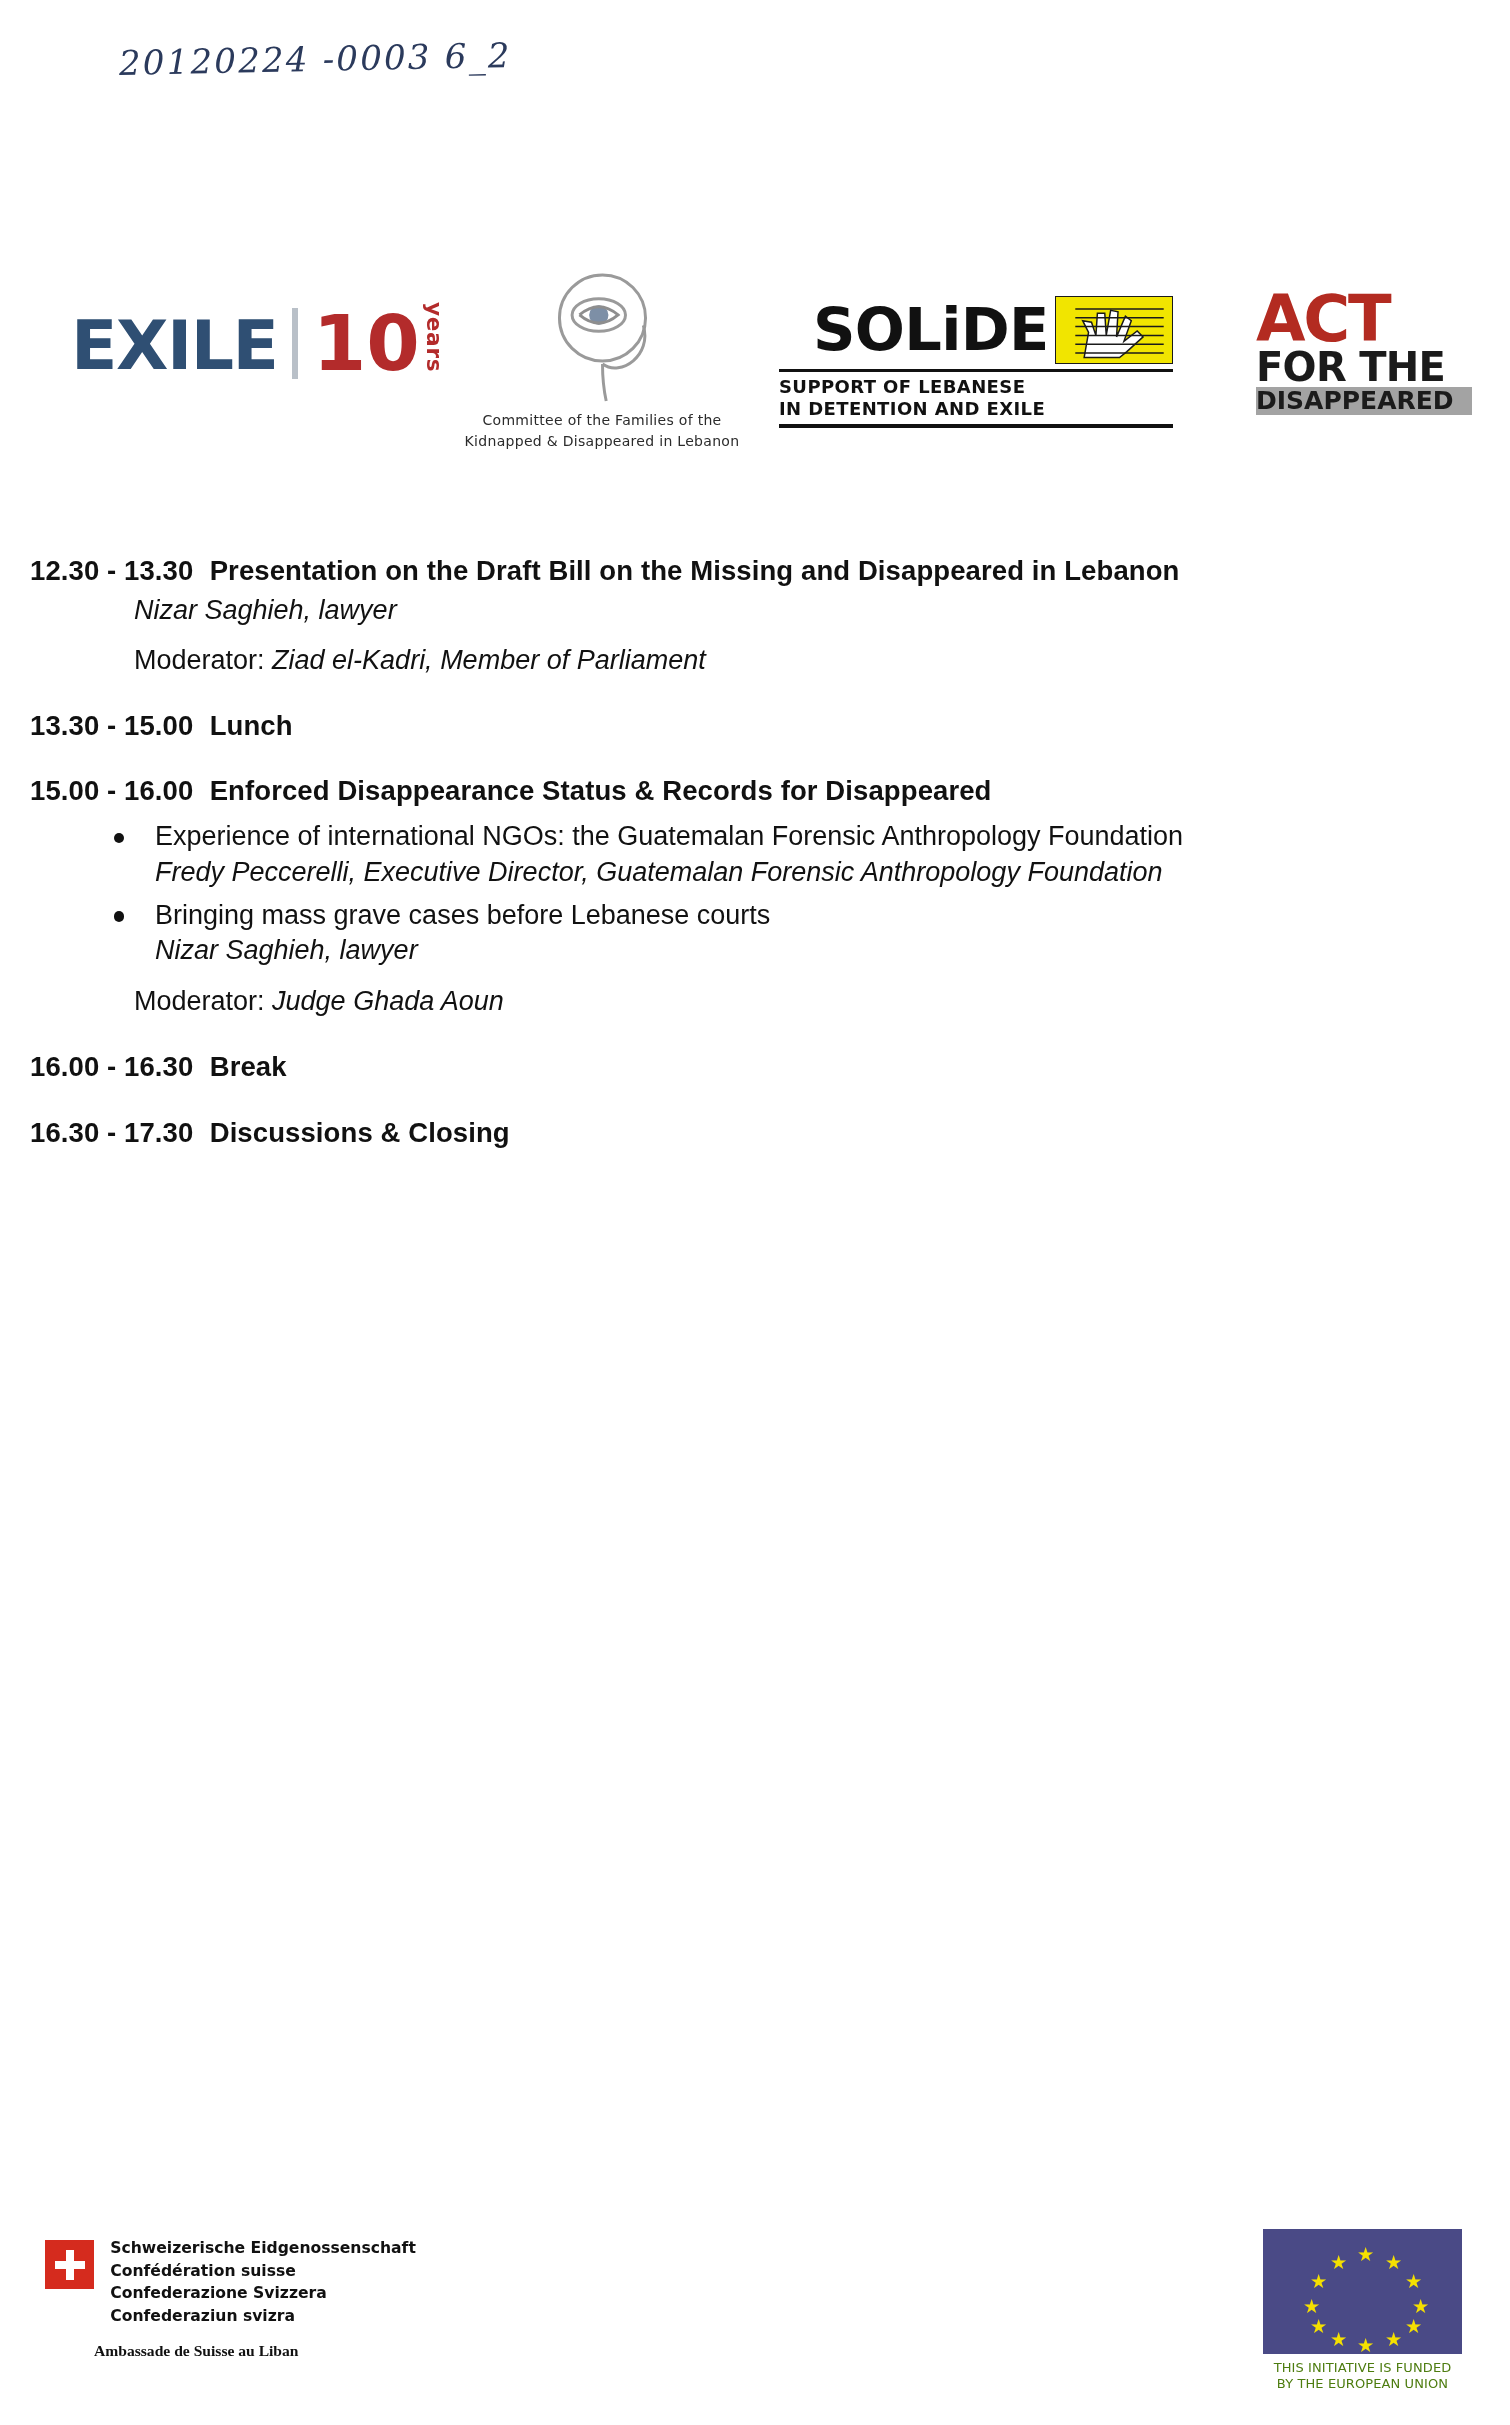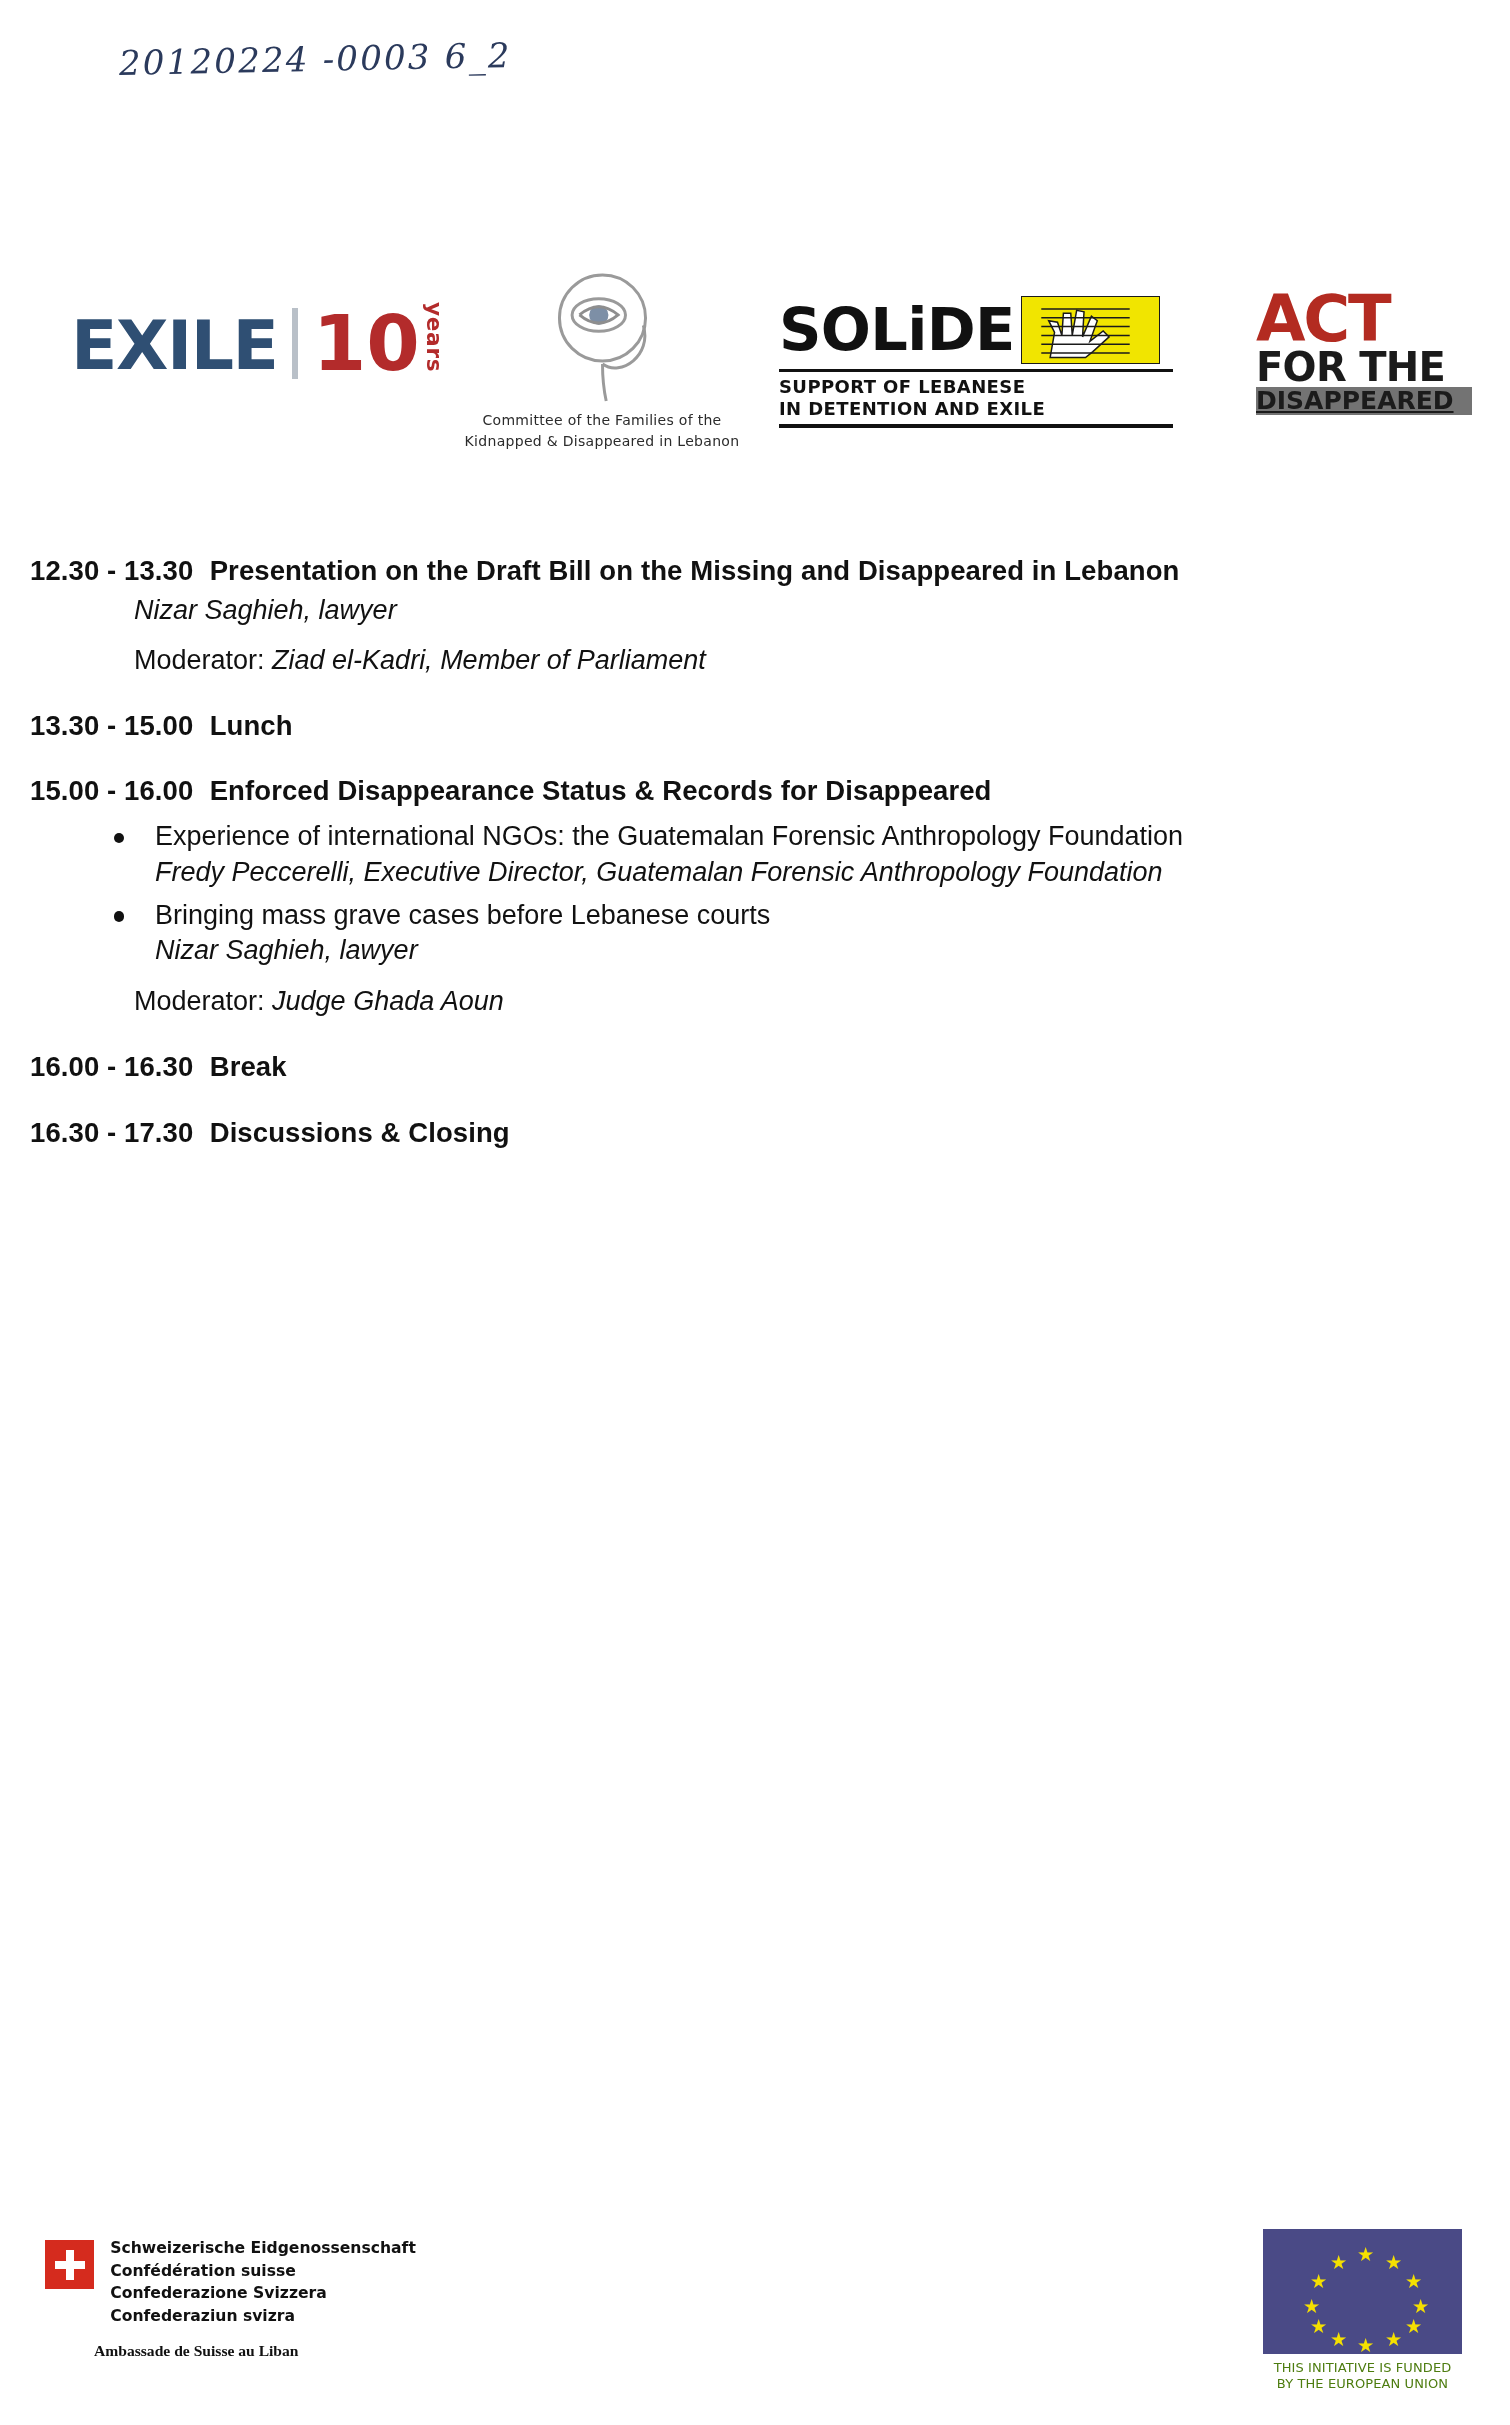--- a/index.html
+++ b/index.html
@@ -115,20 +115,21 @@
     align-items: stretch;
     height: 68px;
   }
   .solide-word {
     font-family: "DejaVu Sans", sans-serif;
     font-weight: bold;
     font-size: 59px;
     line-height: 68px;
     letter-spacing: -0.7px;
     color: #111;
+    margin-left: 34px;
   }
   .solide-box {
     width: 137px;
     background: #f1e500;
     margin-left: 6px;
     position: relative;
     overflow: hidden;
     border: 1.5px solid #1a1a1a;
   }
   .solide-hand {
@@ -182,22 +183,21 @@
     letter-spacing: -0.7px;
     color: #1b1b1b;
   }
   .act-line3 {
     font-family: "DejaVu Sans", sans-serif;
     font-weight: bold;
     font-size: 25px;
     line-height: 1.1;
     letter-spacing: 0px;
     color: #1b1b1b;
-    background: #737373;
-    text-decoration: underline;
+    background: #a3a3a3;
   }
 
   
   .agenda {
     position: absolute;
     left: 30px;
     top: 554px;
     width: 1412px;
   }
   .entry { margin-bottom: 31px; }

